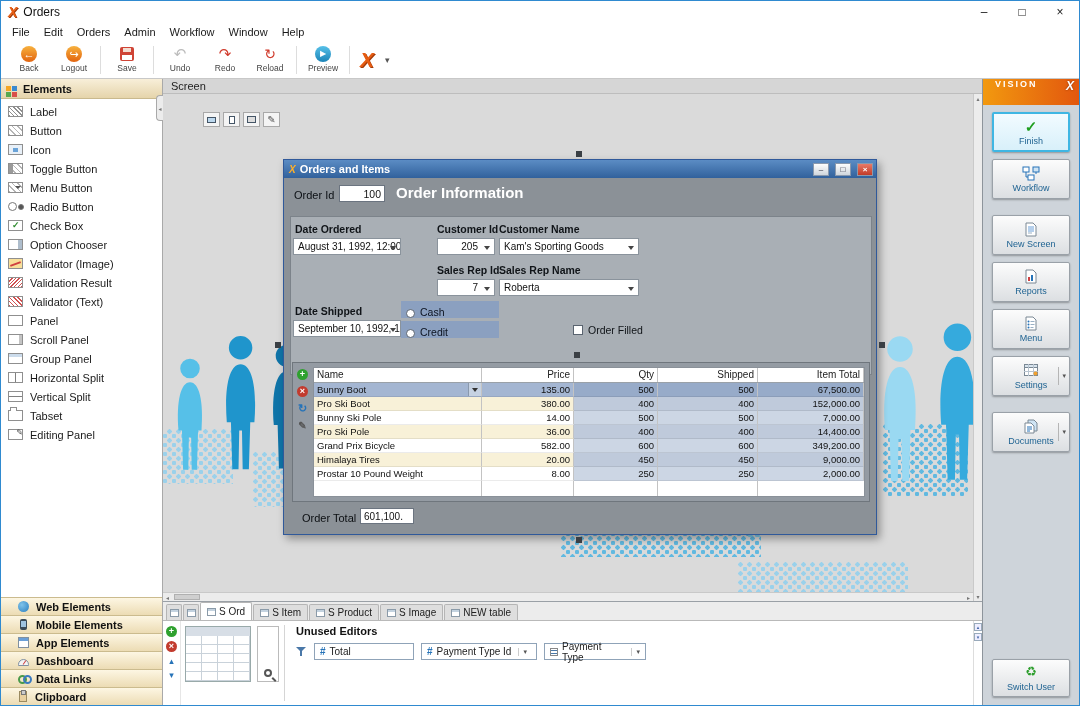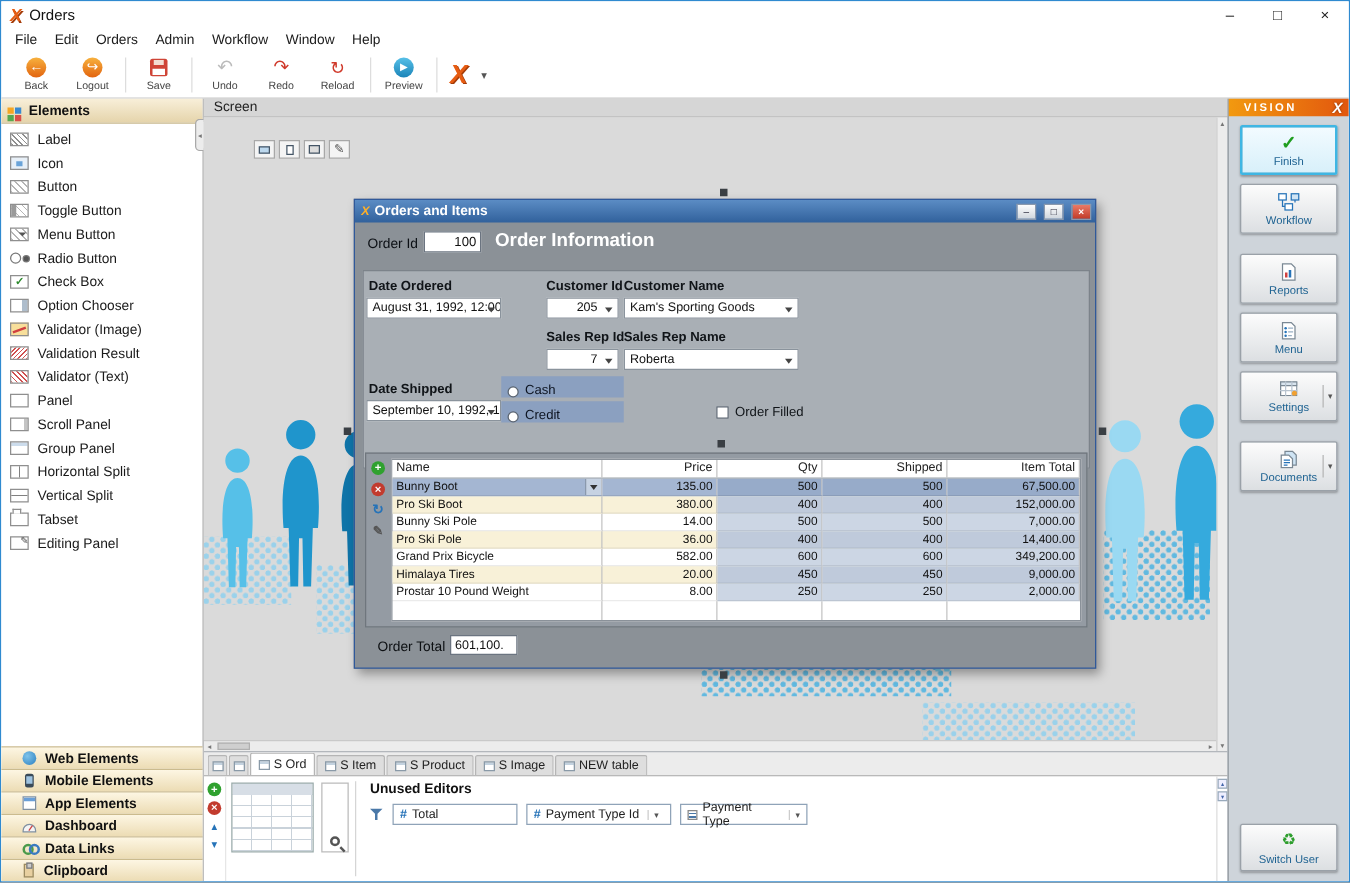--- a/index.html
+++ b/index.html
@@ -172,21 +172,21 @@
   .funnel::before{content:"";position:absolute;left:0;top:1px;border-left:5px solid transparent;border-right:5px solid transparent;border-top:5px solid #4a78a8;}
   .funnel::after{content:"";position:absolute;left:4px;top:5px;width:2px;height:5px;background:#4a78a8;}
   .chip{display:inline-flex;align-items:center;gap:4px;height:17px;border:1px solid #8fa3b8;background:#fff;padding:0 5px;font-size:10px;color:#222;}
   .hash{color:#2673b8;font-weight:bold;font-size:10px;}
   .chip .dda{margin-left:3px;border-left:1px solid #ccc;padding-left:4px;font-size:7px;color:#555;}
   .list-ic{width:8px;height:8px;border:1px solid #888;flex:none;background:linear-gradient(#fff 0 1px,#4a78a8 1px 2px,#fff 2px 4px,#4a78a8 4px 5px,#fff 5px 7px,#4a78a8 7px 8px);}
   .bp-scroll{width:9px;border-left:1px solid #ddd;display:flex;flex-direction:column;align-items:center;gap:2px;padding-top:2px;flex:none;}
   .bp-sbtn{width:8px;height:8px;border:1px solid #9ab;background:#eef;font-size:5px;color:#46a;display:flex;align-items:center;justify-content:center;}
   
   .rpanel{width:97px;flex:none;background:#ced4da;border-left:1px solid #8d949b;display:flex;flex-direction:column;}
-  .vision{height:14px;background:linear-gradient(90deg,#f2990f,#e2570e);color:#fff;font-size:9px;font-weight:bold;letter-spacing:2px;display:flex;align-items:center;padding-left:12px;position:relative;flex:none;}
+  .vision{height:26px;background:linear-gradient(90deg,#f2990f,#e2570e);color:#fff;font-size:9px;font-weight:bold;letter-spacing:2px;display:flex;padding-left:12px;position:relative;flex:none;}
   .vx{position:absolute;right:3px;top:0;font-weight:900;font-style:italic;font-size:12px;color:#fff;text-shadow:0 0 2px #7a2a08;}
   .rp-list{padding:7px 9px 0;display:flex;flex-direction:column;flex:1;min-height:0;}
   .rp-btn{height:40px;margin-bottom:7px;background:linear-gradient(#fcfcfc,#dcdfe2);border:1px solid #9aa1a8;border-radius:2px;box-shadow:0 1px 2px rgba(0,0,0,.3);display:flex;flex-direction:column;align-items:center;justify-content:center;gap:2px;font-size:9px;color:#1f6392;position:relative;flex:none;}
   .rp-btn.sel{border:2px solid #3fb6e3;background:linear-gradient(#f2fbff,#d8f0fa);}
   .bicon{height:15px;display:flex;align-items:center;justify-content:center;}
   .chk-green{color:#1f9e1f;font-size:15px;font-weight:bold;line-height:15px;}
   .recycle{color:#2d9e2d;font-size:13px;line-height:14px;}
   .dd-flag{position:absolute;right:2px;top:50%;transform:translateY(-50%);font-size:7px;color:#555;border-left:1px solid #b5b5b5;padding:5px 1px 5px 3px;}
   .rp-gap{height:9px;flex:none;}
   .switch-wrap{margin-top:auto;}
@@ -268,26 +268,26 @@
       <div class="side-header">
         <span class="hicon"></span>
         <span>Elements</span>
       </div>
       <div class="side-items">
         <div class="side-item">
             <span class="ei hatch"></span>
             <span>Label</span>
           </div>
         <div class="side-item">
+            <span class="ei hatch-l"></span>
+            <span>Button</span>
+          </div>
+        <div class="side-item">
             <span class="ei pic"></span>
             <span>Icon</span>
-          </div>
-        <div class="side-item">
-            <span class="ei hatch-l"></span>
-            <span>Button</span>
           </div>
         <div class="side-item">
             <span class="ei hatch-l tb"></span>
             <span>Toggle Button</span>
           </div>
         <div class="side-item">
             <span class="ei mb"></span>
             <span>Menu Button</span>
           </div>
         <div class="side-item">
@@ -640,20 +640,30 @@
                 <path d="M4 6 L4 11 L6 11 M14 6 L14 8" stroke="#2673b8" fill="none"></path>
               </svg>
           </span>
           <span>Workflow</span>
         </div>
         <div class="rp-gap"></div>
         <div class="rp-btn">
           <span class="bicon">
             <svg width="12" height="15">
                 <path d="M1 1 h7 l3 3 v10 h-10 z" fill="#fff" stroke="#7a8894"></path>
+                <path d="M3 5 h6 M3 7 h6 M3 9 h6" stroke="#6a9fd8"></path>
+                <path d="M3 11 h4" stroke="#9ab0c4"></path>
+              </svg>
+          </span>
+          <span>New Screen</span>
+        </div>
+        <div class="rp-btn">
+          <span class="bicon">
+            <svg width="12" height="15">
+                <path d="M1 1 h7 l3 3 v10 h-10 z" fill="#fff" stroke="#7a8894"></path>
                 <rect x="3" y="8" width="2" height="4" fill="#d04040"></rect>
                 <rect x="6" y="6" width="2" height="6" fill="#2673b8"></rect>
               </svg>
           </span>
           <span>Reports</span>
         </div>
         <div class="rp-btn">
           <span class="bicon">
             <svg width="12" height="15">
                 <path d="M1 1 h7 l3 3 v10 h-10 z" fill="#fff" stroke="#7a8894"></path>

